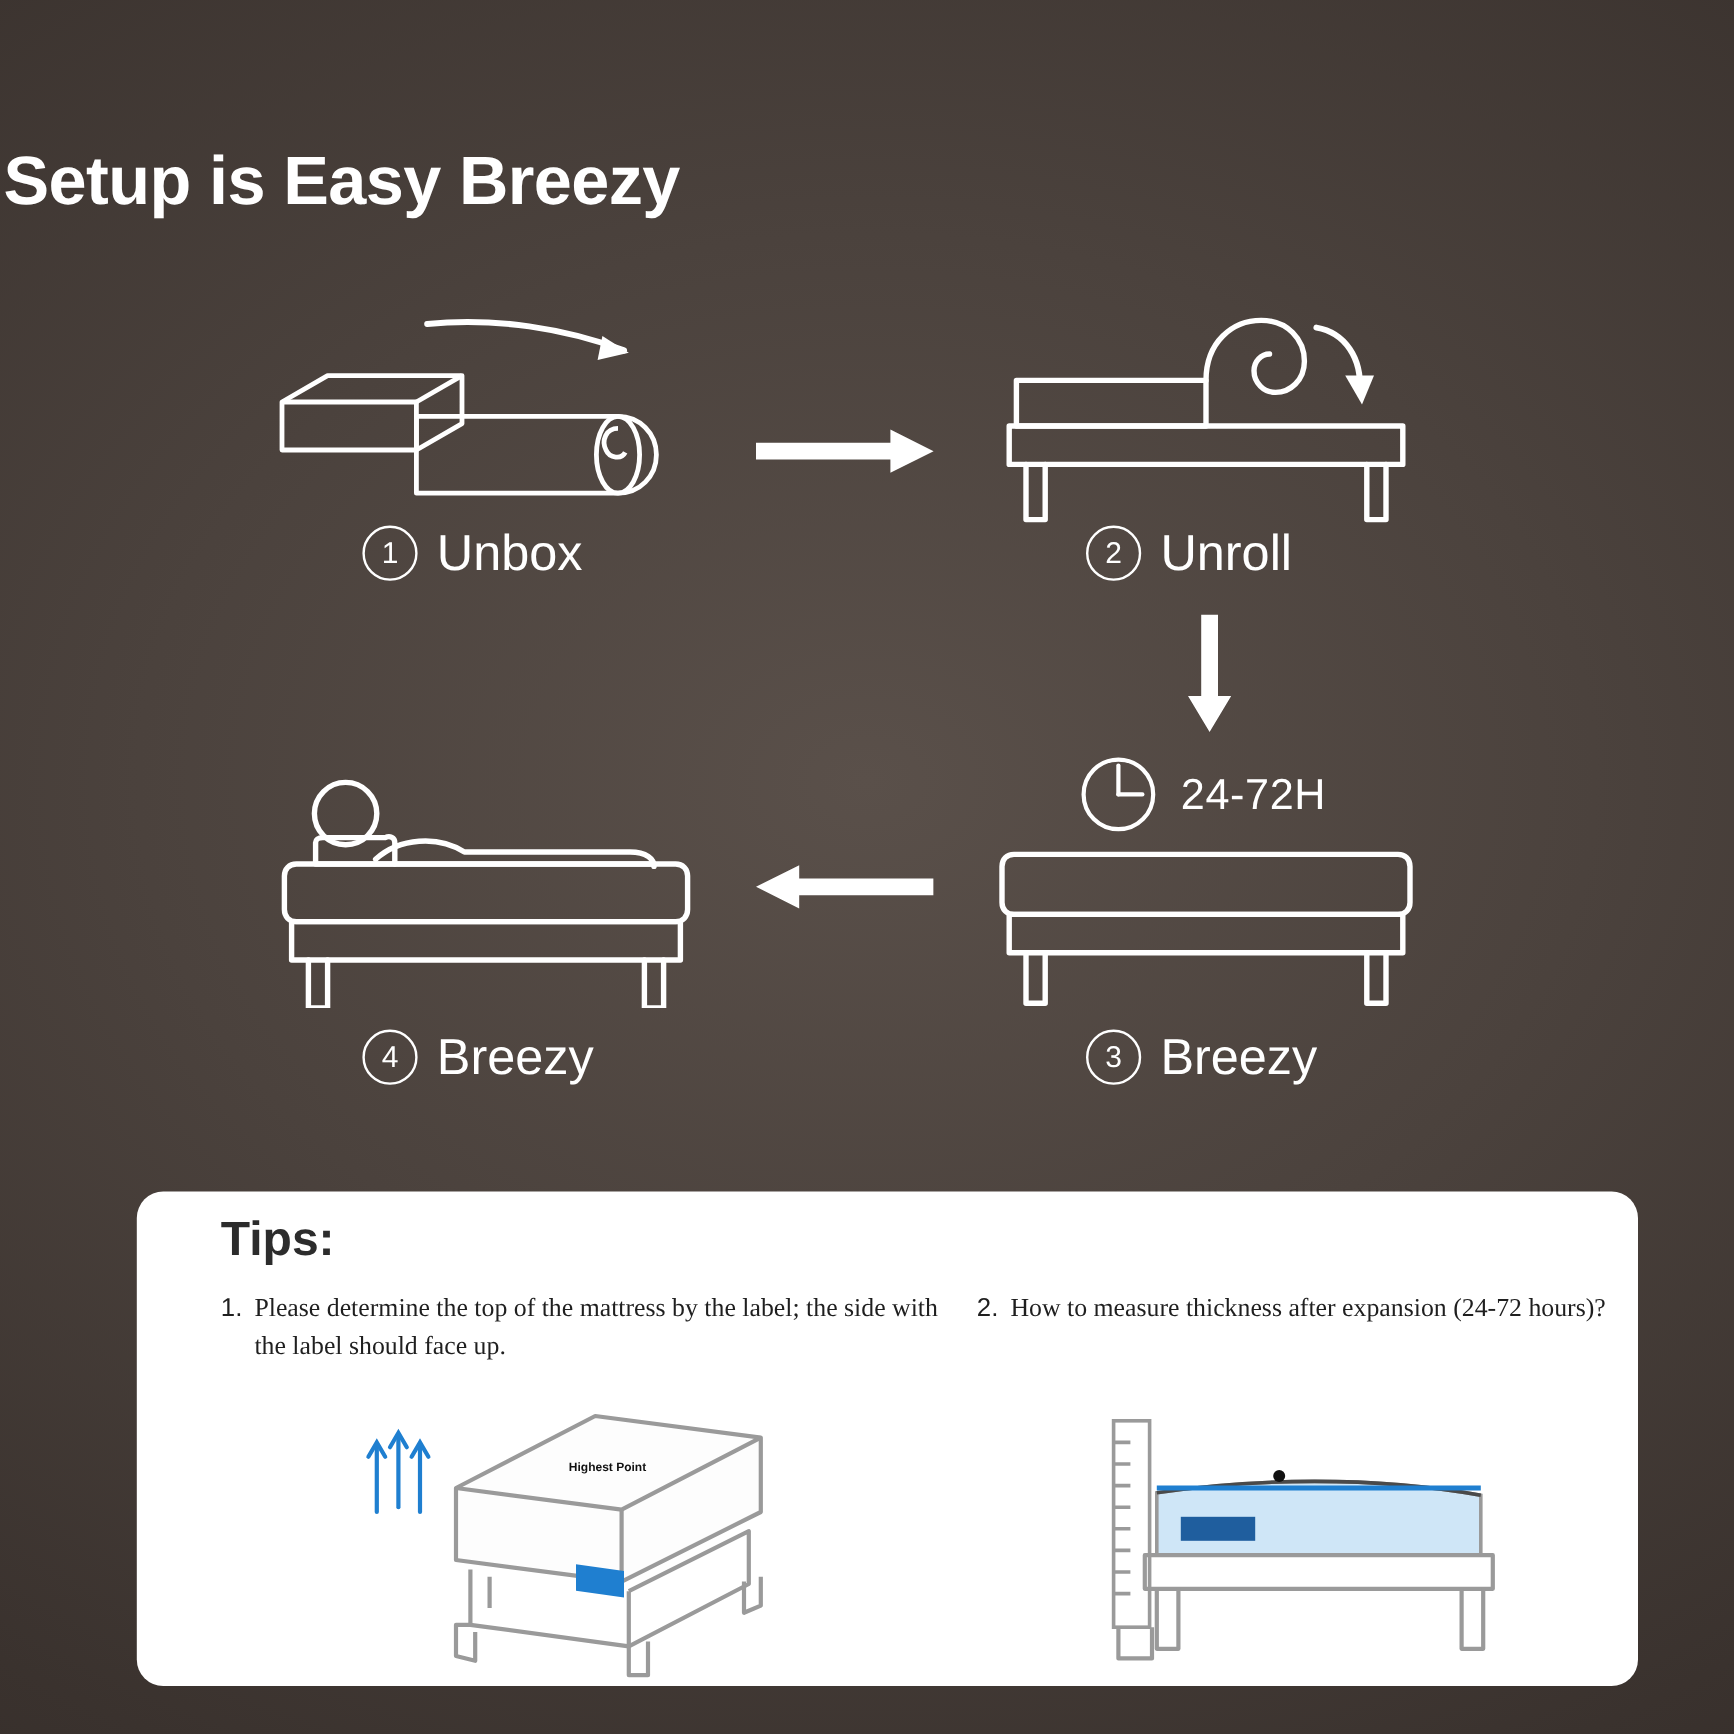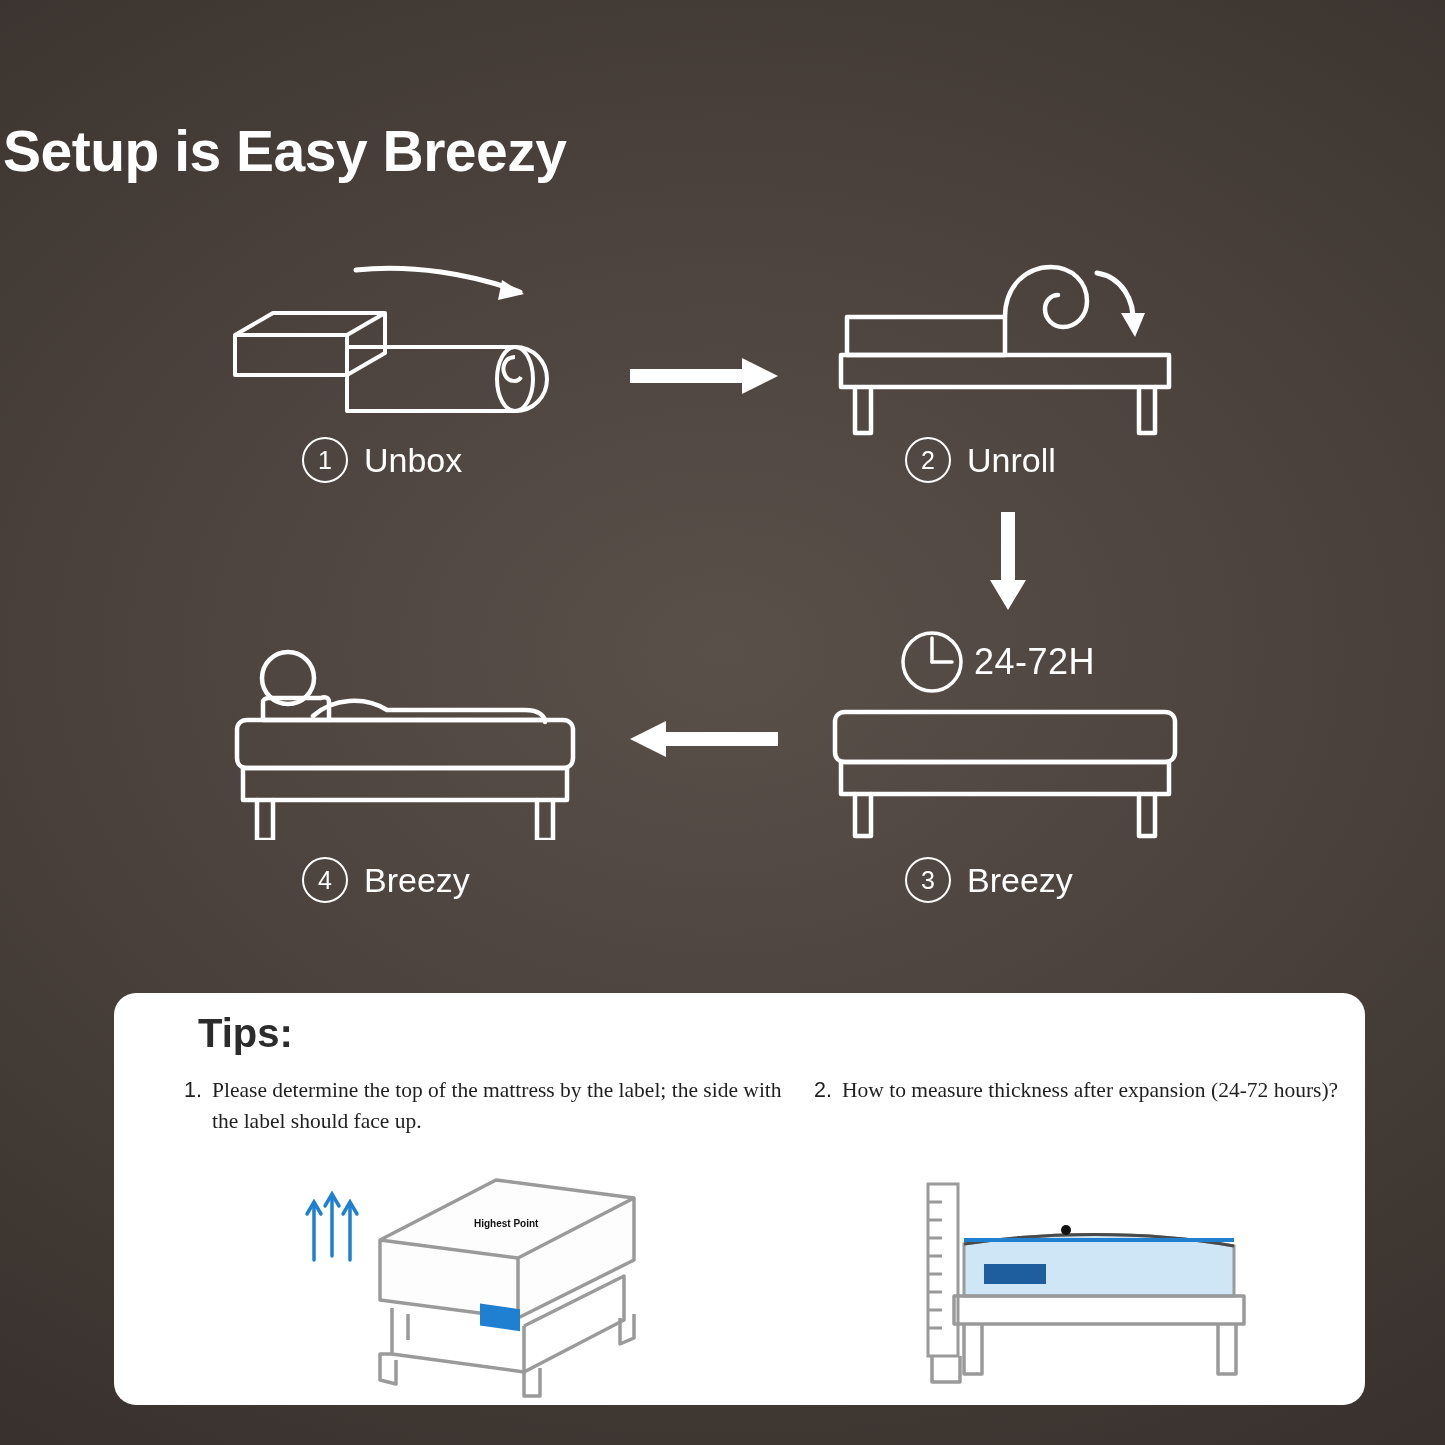--- a/index.html
+++ b/index.html
@@ -44,21 +44,21 @@
     height: 42px;
     border: 2.5px solid #ffffff;
     border-radius: 50%;
     display: flex;
     align-items: center;
     justify-content: center;
     font-size: 25px;
     line-height: 1;
   }
   .step-text {
-    font-size: 34px;
+    font-size: 42px;
   }
 
   
   .arrow { position: absolute; }
 
   
   .time-label {
     position: absolute;
     display: flex;
     align-items: center;
@@ -75,21 +75,21 @@
     position: absolute;
     left: 114px;
     top: 993px;
     width: 1251px;
     height: 412px;
     background: #ffffff;
     border-radius: 22px;
   }
   .tips-title {
     position: absolute;
-    left: 84px;
+    left: 70px;
     top: 18px;
     font-size: 40px;
     font-weight: bold;
     color: #2c2c2c;
   }
   .tip {
     position: absolute;
     color: #1f1f1f;
     font-size: 21.5px;
     line-height: 1.45;
@@ -162,21 +162,21 @@
 
   <div class="step-label" style="left:905px; top:437px;">
     <span class="step-num">2</span>
     <span class="step-text">Unroll</span>
   </div>
 
   <svg class="arrow" style="left:984px; top:512px;" width="48" height="100" viewBox="0 0 48 100">
     <path d="M17 0 L31 0 L31 68 L42 68 L24 98 L6 68 L17 68 Z" fill="#ffffff"></path>
   </svg>
 
-  <div class="time-label" style="left:900px; top:630px;gap:10px;">
+  <div class="time-label" style="left:900px; top:630px;">
     <svg width="64" height="64" viewBox="0 0 64 64">
       <circle cx="32" cy="32" r="29" stroke="#ffffff" stroke-width="3.5" fill="none"></circle>
       <path d="M32 32 L32 8" stroke="#ffffff" stroke-width="3.5" stroke-linecap="round"></path>
       <path d="M32 32 L52 32" stroke="#ffffff" stroke-width="3.5" stroke-linecap="round"></path>
     </svg>
     <span class="time-text">24-72H</span>
   </div>
 
   <svg style="position:absolute; left:825px; top:700px;" width="360" height="140" viewBox="0 0 360 140">
     <g stroke="#ffffff" stroke-width="4.5" fill="none" stroke-linejoin="round" stroke-linecap="round">

